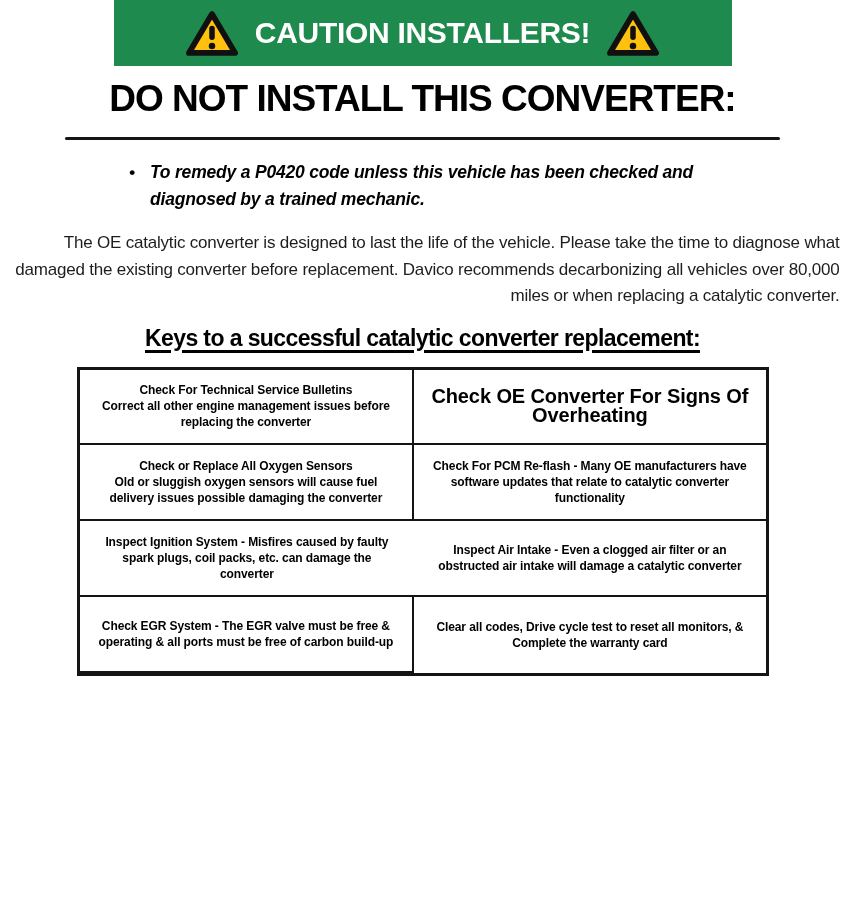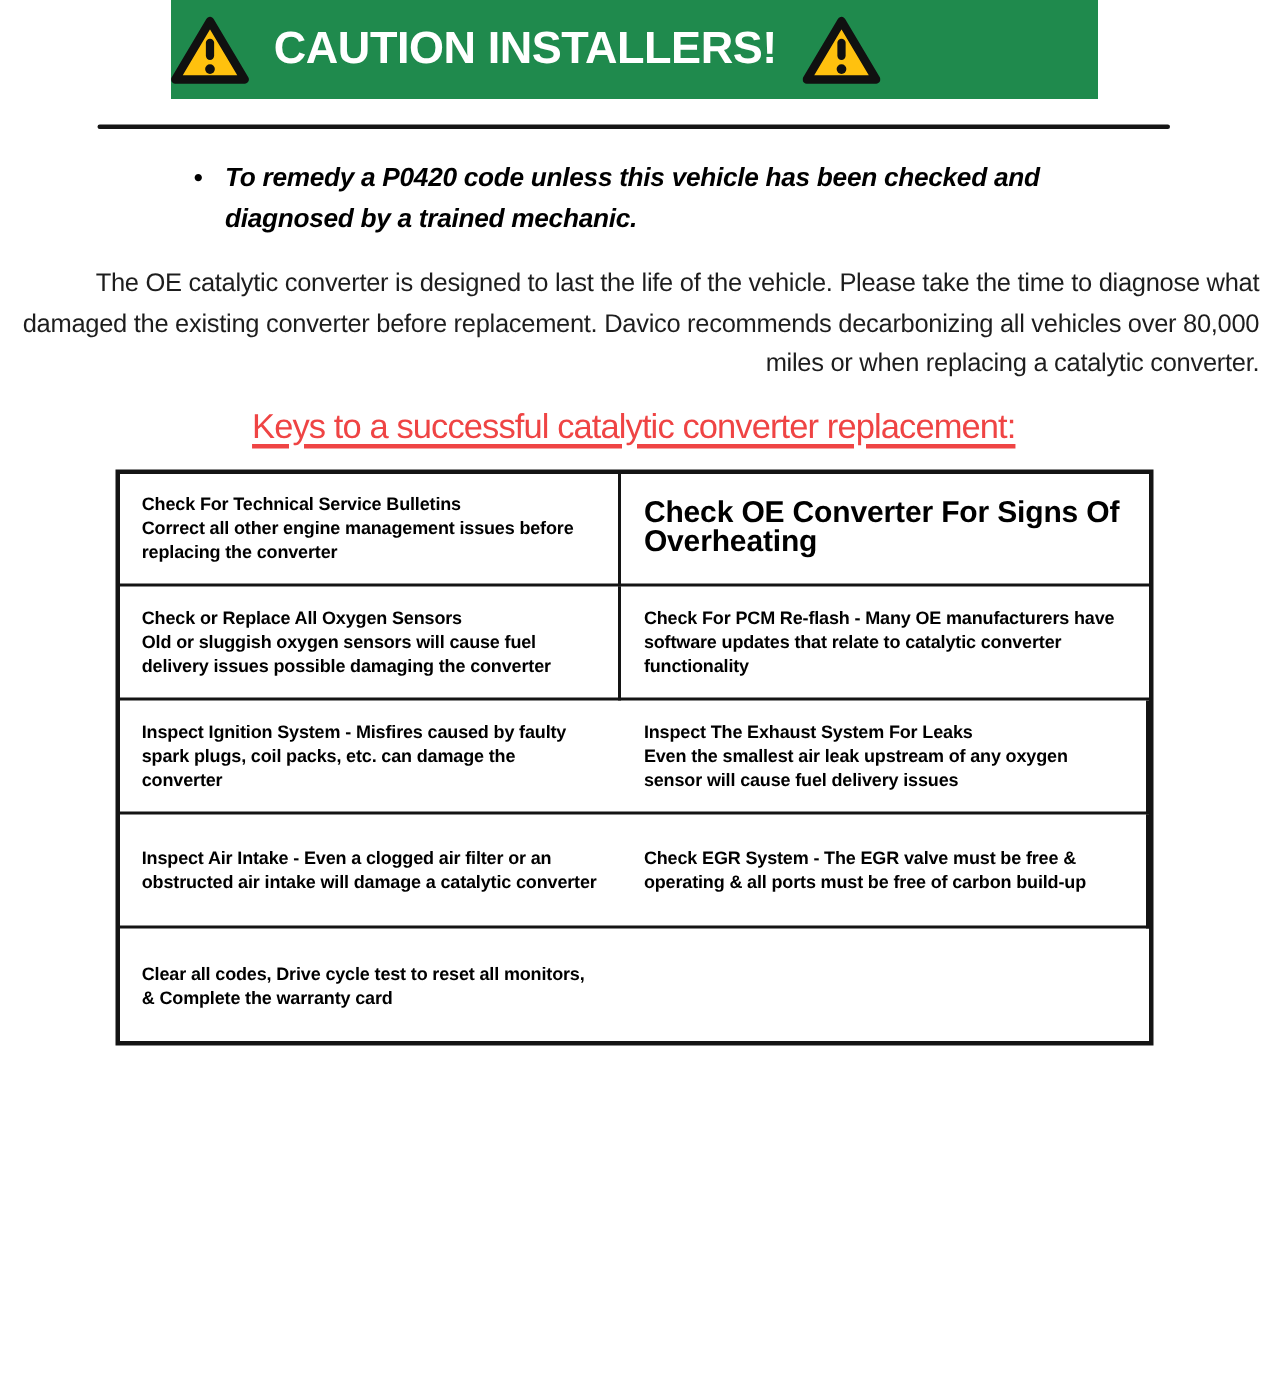--- a/index.html
+++ b/index.html
@@ -9,21 +9,21 @@
   }
   *{box-sizing:border-box;}
   html,body{margin:0;padding:0;}
   body{
     width:845px;height:919px;background:#ffffff;
     font-family:"Liberation Sans", sans-serif;color:var(--ink);
     overflow:hidden;
   }
   .banner{
     width:618px;height:66px;margin:0 auto;background:var(--banner-green);
-    display:flex;align-items:center;gap:17px;
+    display:flex;align-items:center;justify-content:center;gap:17px;
   }
   .banner-text{
     color:#ffffff;font-weight:bold;font-size:30px;letter-spacing:-0.3px;
     white-space:nowrap;
   }
   .warn-svg{width:52px;height:47px;display:block;}
   .tri-fill{fill:var(--warning-yellow);stroke:#101010;stroke-width:7px;stroke-linejoin:round;}
   .tri-mark{fill:#101010;}
   h1.page-title{
     margin:12px 0 0;text-align:center;font-size:37px;font-weight:bold;
@@ -41,33 +41,33 @@
   }
   ul.warning-list li::before{
     content:"\2022";position:absolute;left:-21px;top:0;font-size:17px;
   }
   p.advice{
     width:834px;margin:17px auto 0;text-align:right;
     font-size:17px;line-height:26.5px;letter-spacing:-0.2px;color:#1d1d1d;
     font-weight:normal;
   }
   h2.section-heading{
-    margin:15px 0 0;text-align:center;font-size:23px;font-weight:normal;
-    letter-spacing:-0.6px;color:#ef4444;
+    margin:15px 0 0;text-align:center;font-size:23px;font-weight:bold;
+    letter-spacing:-0.6px;color:#000000;
   }
   h2.section-heading .u{
     text-decoration:underline;text-decoration-thickness:2.5px;text-underline-offset:4px;
   }
   .keys-table{
     width:692px;margin:15px auto 0;border:3px solid #141414;
     display:grid;grid-template-columns:48.8% 1fr;grid-auto-rows:75.8px;
     background:#fff;
   }
   .cell{
-    display:flex;align-items:center;justify-content:center;text-align:left;
+    display:flex;align-items:center;justify-content:center;text-align:center;
     padding:4px 15px;font-weight:bold;font-size:12px;line-height:16px;
     letter-spacing:-0.1px;white-space:pre-line;color:#000;
   }
   .cell.col-left{border-right:2px solid #141414;}
   .cell.row-mid{border-bottom:2px solid #141414;}
   .cell.lg{font-size:20px;line-height:19px;}
 </style>
 </head>
 <body>
 
@@ -80,20 +80,21 @@
       <circle class="tri-mark" cx="32" cy="44.5" r="4"></circle>
     </svg>
     <span class="banner-text">CAUTION INSTALLERS!</span>
     <svg class="warn-svg" viewBox="0 0 64 58" aria-hidden="true">
       <path class="tri-fill" d="M32 5 L60.5 53 L3.5 53 Z"></path>
       <rect class="tri-mark" x="28.6" y="19.5" width="6.8" height="17.5" rx="3.4"></rect>
       <circle class="tri-mark" cx="32" cy="44.5" r="4"></circle>
     </svg>
   </div>
 
+  <h1 class="page-title">DO NOT INSTALL THIS CONVERTER:</h1>
 
   <div class="rule"></div>
 
   <ul class="warning-list">
     <li>To remedy a P0420 code unless this vehicle has been checked and diagnosed by a trained mechanic.</li>
   </ul>
 
   <p class="advice">The OE catalytic converter is designed to last the life of the vehicle. Please take the time to diagnose what damaged the existing converter before replacement. Davico recommends decarbonizing all vehicles over 80,000 miles or when replacing a catalytic converter.</p>
 
   <h2 class="section-heading">
@@ -104,22 +105,20 @@
     <div class="cell col-left row-mid">Check For Technical Service Bulletins
 Correct all other engine management issues before replacing the converter</div>
     <div class="cell lg row-mid">Check OE Converter For Signs Of Overheating</div>
 
     <div class="cell col-left row-mid">Check or Replace All Oxygen Sensors
 Old or sluggish oxygen sensors will cause fuel delivery issues possible damaging the converter</div>
     <div class="cell row-mid">Check For PCM Re-flash - Many OE manufacturers have software updates that relate to catalytic converter functionality</div>
 
     <div class="cell row-mid">Inspect Ignition System - Misfires caused by faulty spark plugs, coil packs, etc. can damage the converter</div>
 
-    <div class="cell col-left row-mid">Inspect The Exhaust System For Leaks
-Even the smallest air leak upstream of any oxygen sensor will cause fuel delivery issues</div>
     <div class="cell row-mid">Inspect Air Intake - Even a clogged air filter or an obstructed air intake will damage a catalytic converter</div>
 
     <div class="cell col-left row-mid">Check EGR System - The EGR valve must be free &amp; operating &amp; all ports must be free of carbon build-up</div>
 
     <div class="cell">Clear all codes,  Drive cycle test to reset all monitors, &amp; Complete the warranty card</div>
   </div>
 
 </div>
 
 </body></html>

